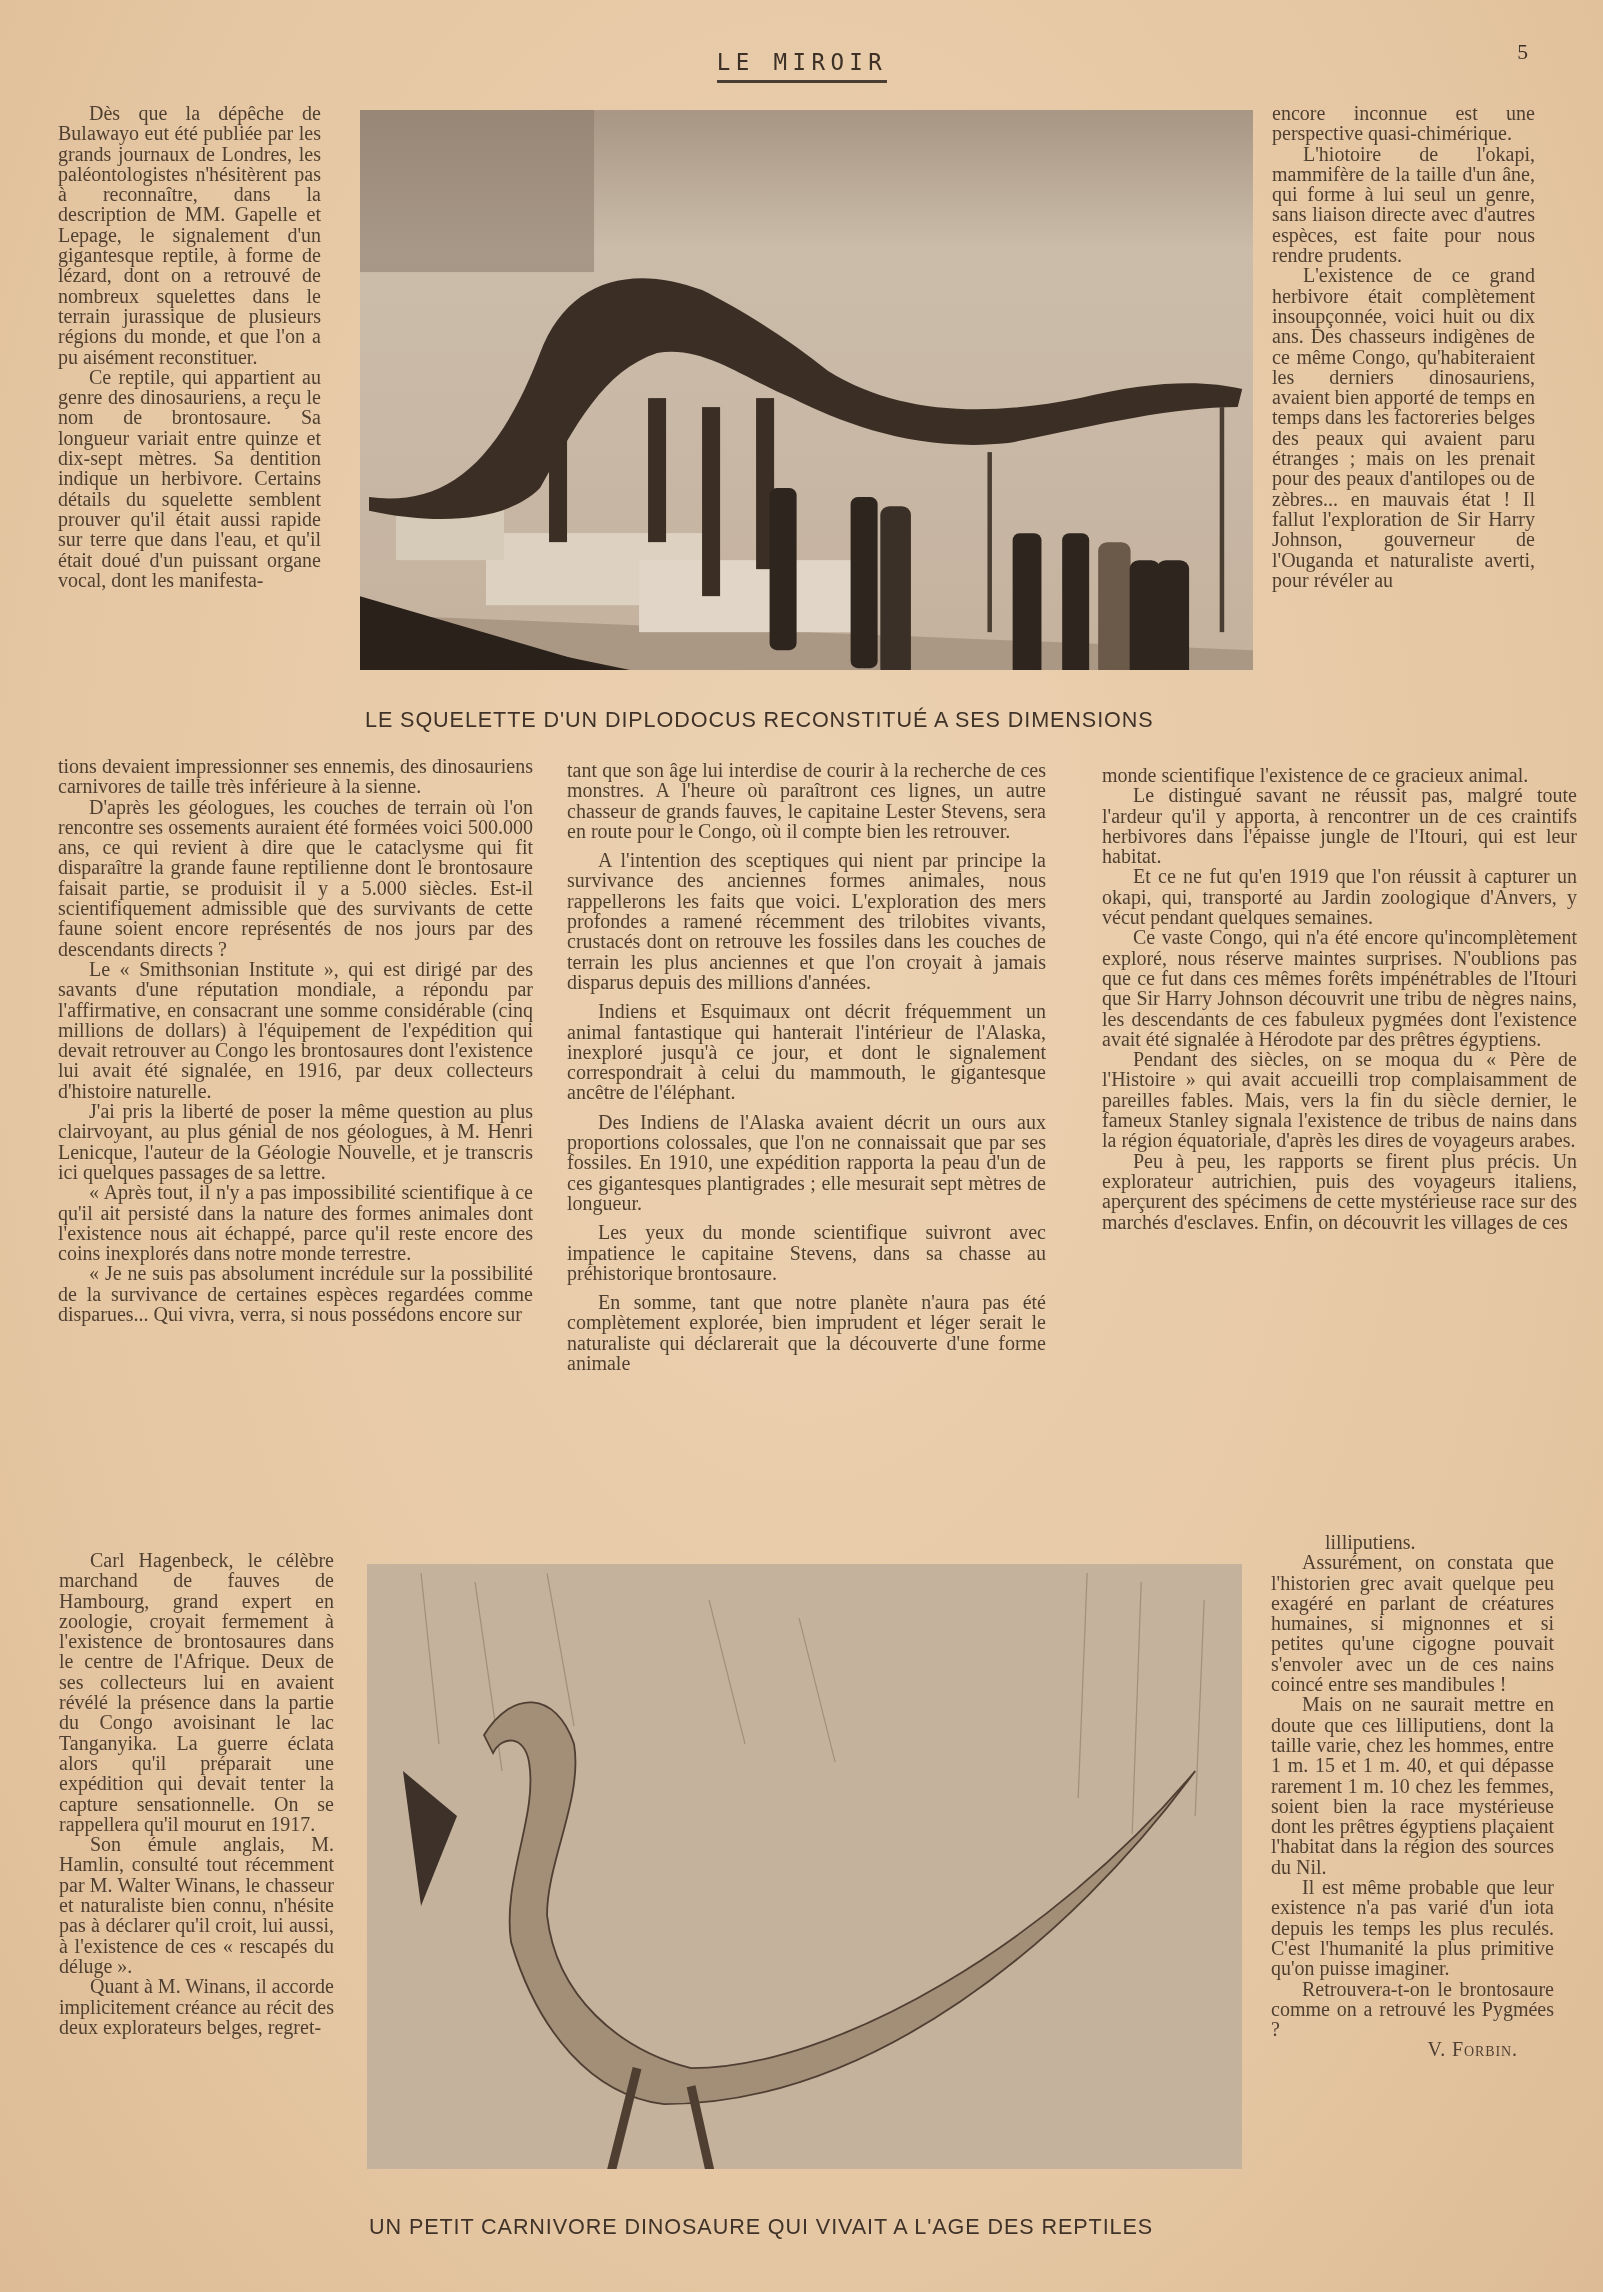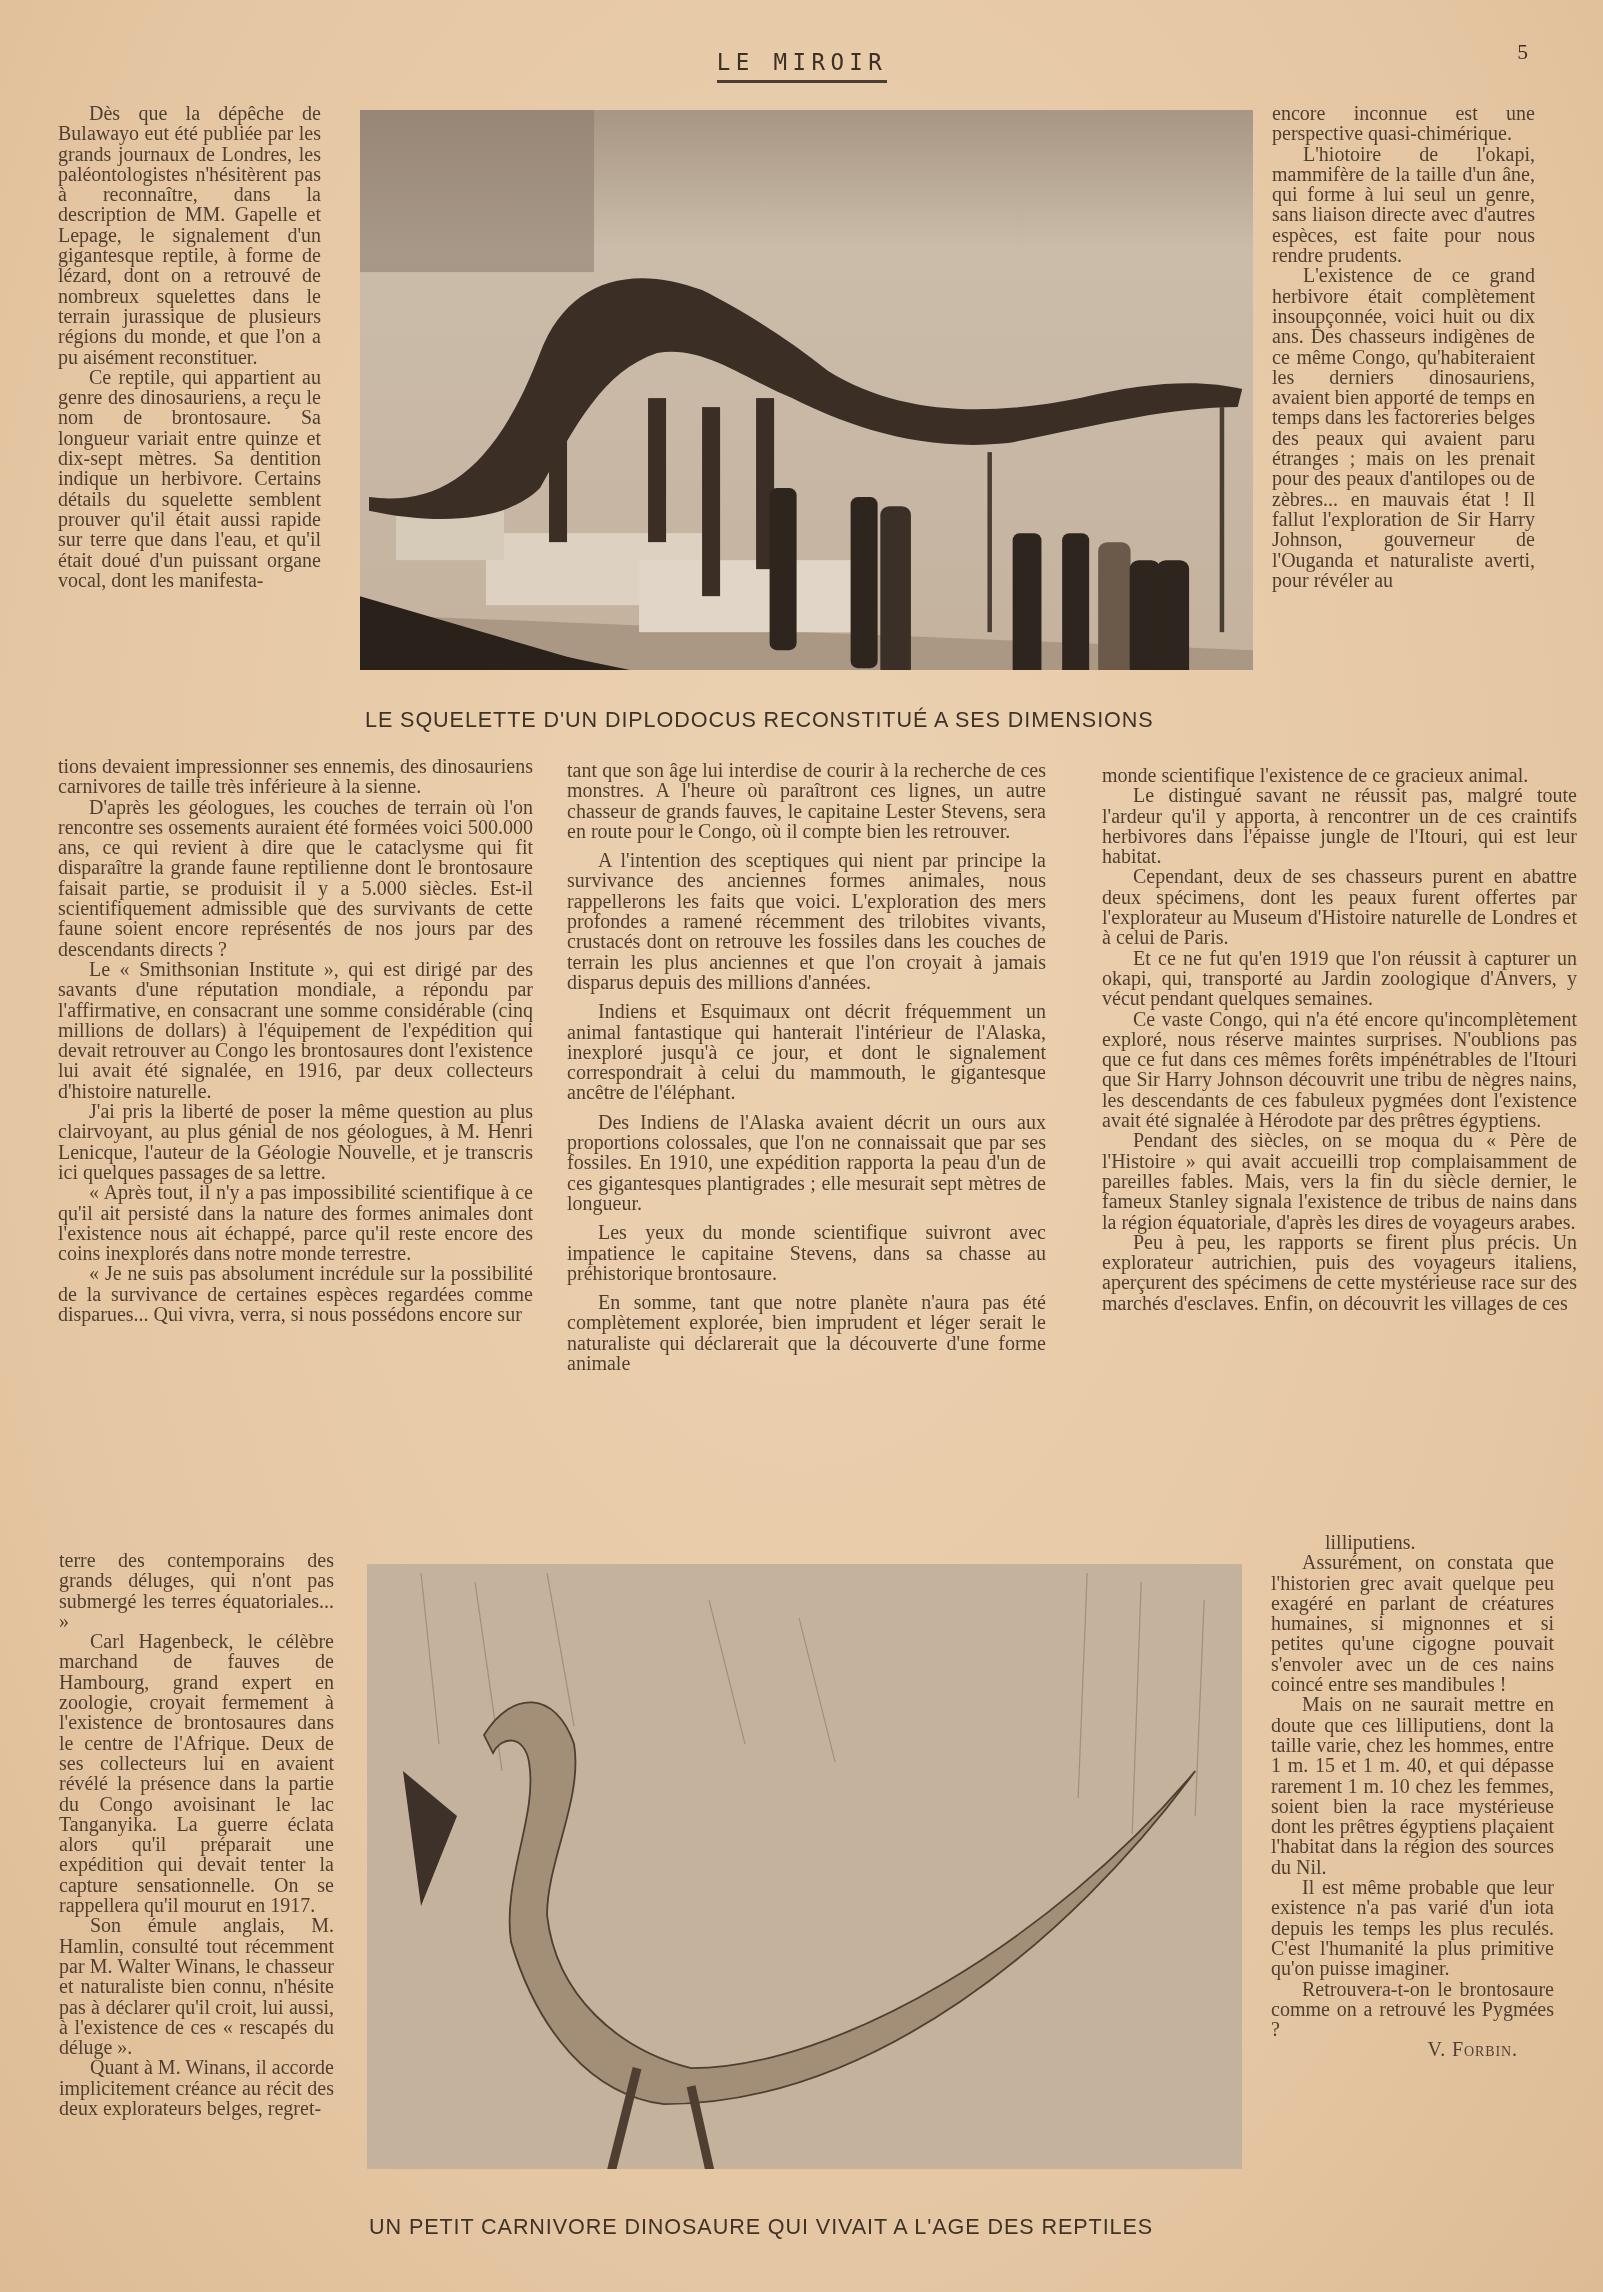--- a/index.html
+++ b/index.html
@@ -105,21 +105,20 @@
   <div class="col" style="left:58px;top:756px;width:475px;">
     <p class="noindent">tions devaient impressionner ses ennemis, des dinosauriens carnivores de taille très inférieure à la sienne.</p>
     <p>D'après les géologues, les couches de terrain où l'on rencontre ses ossements auraient été formées voici 500.000 ans, ce qui revient à dire que le cataclysme qui fit disparaître la grande faune reptilienne dont le brontosaure faisait partie, se produisit il y a 5.000 siècles. Est-il scientifiquement admissible que des survivants de cette faune soient encore représentés de nos jours par des descendants directs ?</p>
     <p>Le « Smithsonian Institute », qui est dirigé par des savants d'une réputation mondiale, a répondu par l'affirmative, en consacrant une somme considérable (cinq millions de dollars) à l'équipement de l'expédition qui devait retrouver au Congo les brontosaures dont l'existence lui avait été signalée, en 1916, par deux collecteurs d'histoire naturelle.</p>
     <p>J'ai pris la liberté de poser la même question au plus clairvoyant, au plus génial de nos géologues, à M. Henri Lenicque, l'auteur de la Géologie Nouvelle, et je transcris ici quelques passages de sa lettre.</p>
     <p>« Après tout, il n'y a pas impossibilité scientifique à ce qu'il ait persisté dans la nature des formes animales dont l'existence nous ait échappé, parce qu'il reste encore des coins inexplorés dans notre monde terrestre.</p>
     <p>« Je ne suis pas absolument incrédule sur la possibilité de la survivance de certaines espèces regardées comme disparues... Qui vivra, verra, si nous possédons encore sur</p>
   </div>
 
   <div class="col" style="left:59px;top:1550px;width:275px;">
-    <p class="noindent">terre des contemporains des grands déluges, qui n'ont pas submergé les terres équatoriales... »</p>
     <p>Carl Hagenbeck, le célèbre marchand de fauves de Hambourg, grand expert en zoologie, croyait fermement à l'existence de brontosaures dans le centre de l'Afrique. Deux de ses collecteurs lui en avaient révélé la présence dans la partie du Congo avoisinant le lac Tanganyika. La guerre éclata alors qu'il préparait une expédition qui devait tenter la capture sensationnelle. On se rappellera qu'il mourut en 1917.</p>
     <p>Son émule anglais, M. Hamlin, consulté tout récemment par M. Walter Winans, le chasseur et naturaliste bien connu, n'hésite pas à déclarer qu'il croit, lui aussi, à l'existence de ces « rescapés du déluge ».</p>
     <p>Quant à M. Winans, il accorde implicitement créance au récit des deux explorateurs belges, regret-</p>
   </div>
 
   <div class="col" style="left:567px;top:760px;width:479px;">
     <p class="noindent">tant que son âge lui interdise de courir à la recherche de ces monstres. A l'heure où paraîtront ces lignes, un autre chasseur de grands fauves, le capitaine Lester Stevens, sera en route pour le Congo, où il compte bien les retrouver.</p>
     <p class="gap">A l'intention des sceptiques qui nient par principe la survivance des anciennes formes animales, nous rappellerons les faits que voici. L'exploration des mers profondes a ramené récemment des trilobites vivants, crustacés dont on retrouve les fossiles dans les couches de terrain les plus anciennes et que l'on croyait à jamais disparus depuis des millions d'années.</p>
     <p class="gap">Indiens et Esquimaux ont décrit fréquemment un animal fantastique qui hanterait l'intérieur de l'Alaska, inexploré jusqu'à ce jour, et dont le signalement correspondrait à celui du mammouth, le gigantesque ancêtre de l'éléphant.</p>
     <p class="gap">Des Indiens de l'Alaska avaient décrit un ours aux proportions colossales, que l'on ne connaissait que par ses fossiles. En 1910, une expédition rapporta la peau d'un de ces gigantesques plantigrades ; elle mesurait sept mètres de longueur.</p>
@@ -129,21 +128,20 @@
 
   <div class="col" style="left:1272px;top:103px;width:263px;">
     <p class="noindent">encore inconnue est une perspective quasi-chimérique.</p>
     <p>L'hiotoire de l'okapi, mammifère de la taille d'un âne, qui forme à lui seul un genre, sans liaison directe avec d'autres espèces, est faite pour nous rendre prudents.</p>
     <p>L'existence de ce grand herbivore était complètement insoupçonnée, voici huit ou dix ans. Des chasseurs indigènes de ce même Congo, qu'habiteraient les derniers dinosauriens, avaient bien apporté de temps en temps dans les factoreries belges des peaux qui avaient paru étranges ; mais on les prenait pour des peaux d'antilopes ou de zèbres... en mauvais état ! Il fallut l'exploration de Sir Harry Johnson, gouverneur de l'Ouganda et naturaliste averti, pour révéler au</p>
   </div>
 
   <div class="col" style="left:1102px;top:765px;width:475px;">
     <p class="noindent">monde scientifique l'existence de ce gracieux animal.</p>
     <p>Le distingué savant ne réussit pas, malgré toute l'ardeur qu'il y apporta, à rencontrer un de ces craintifs herbivores dans l'épaisse jungle de l'Itouri, qui est leur habitat.</p>
-    <p>Cependant, deux de ses chasseurs purent en abattre deux spécimens, dont les peaux furent offertes par l'explorateur au Museum d'Histoire naturelle de Londres et à celui de Paris.</p>
     <p>Et ce ne fut qu'en 1919 que l'on réussit à capturer un okapi, qui, transporté au Jardin zoologique d'Anvers, y vécut pendant quelques semaines.</p>
     <p>Ce vaste Congo, qui n'a été encore qu'incomplètement exploré, nous réserve maintes surprises. N'oublions pas que ce fut dans ces mêmes forêts impénétrables de l'Itouri que Sir Harry Johnson découvrit une tribu de nègres nains, les descendants de ces fabuleux pygmées dont l'existence avait été signalée à Hérodote par des prêtres égyptiens.</p>
     <p>Pendant des siècles, on se moqua du « Père de l'Histoire » qui avait accueilli trop complaisamment de pareilles fables. Mais, vers la fin du siècle dernier, le fameux Stanley signala l'existence de tribus de nains dans la région équatoriale, d'après les dires de voyageurs arabes.</p>
     <p>Peu à peu, les rapports se firent plus précis. Un explorateur autrichien, puis des voyageurs italiens, aperçurent des spécimens de cette mystérieuse race sur des marchés d'esclaves. Enfin, on découvrit les villages de ces</p>
   </div>
 
   <div class="col" style="left:1271px;top:1532px;width:283px;">
     <p class="noindent" style="padding-left:54px;">lilliputiens.</p>
     <p>Assurément, on constata que l'historien grec avait quelque peu exagéré en parlant de créatures humaines, si mignonnes et si petites qu'une cigogne pouvait s'envoler avec un de ces nains coincé entre ses mandibules !</p>
     <p>Mais on ne saurait mettre en doute que ces lilliputiens, dont la taille varie, chez les hommes, entre 1 m. 15 et 1 m. 40, et qui dépasse rarement 1 m. 10 chez les femmes, soient bien la race mystérieuse dont les prêtres égyptiens plaçaient l'habitat dans la région des sources du Nil.</p>

